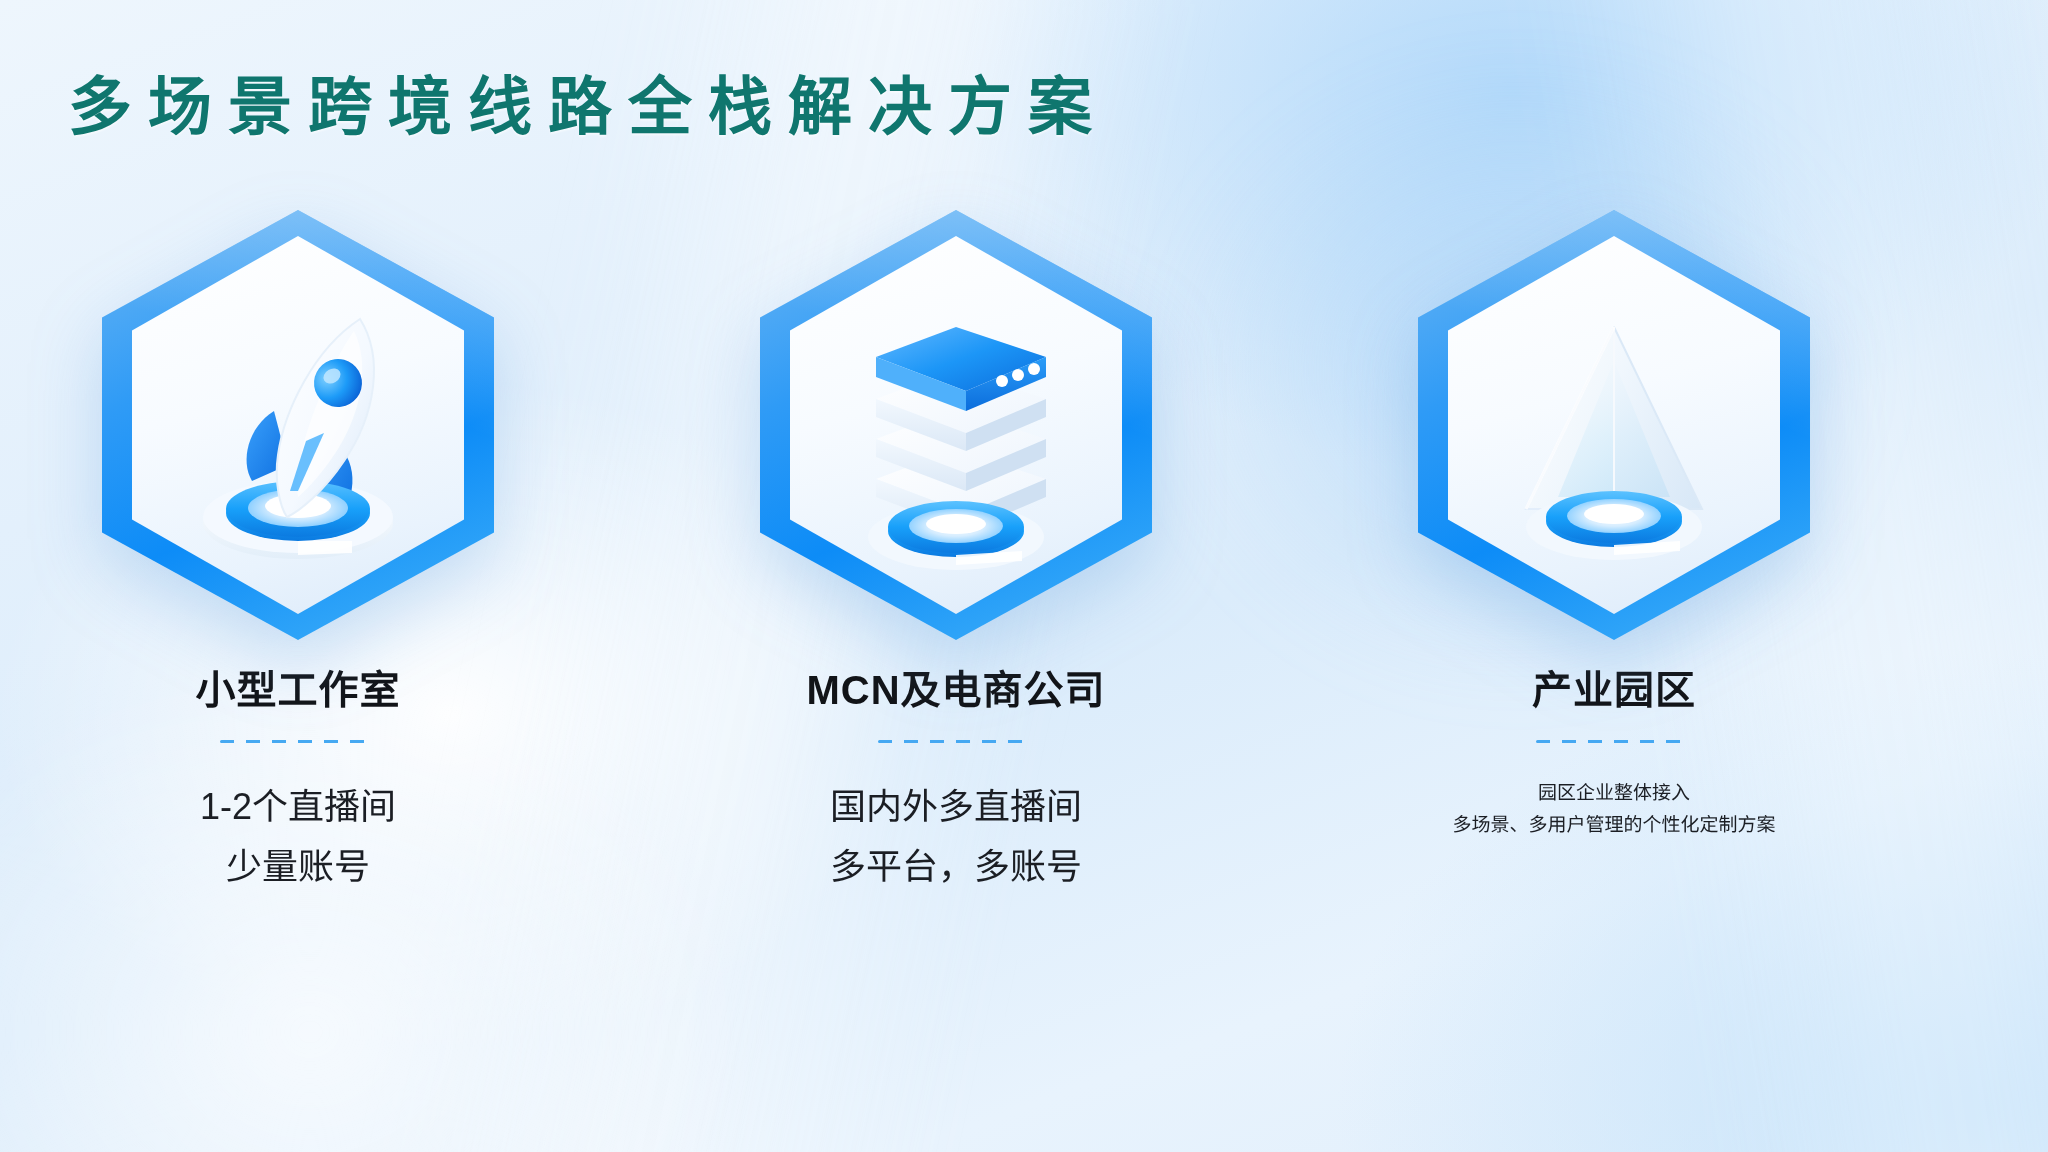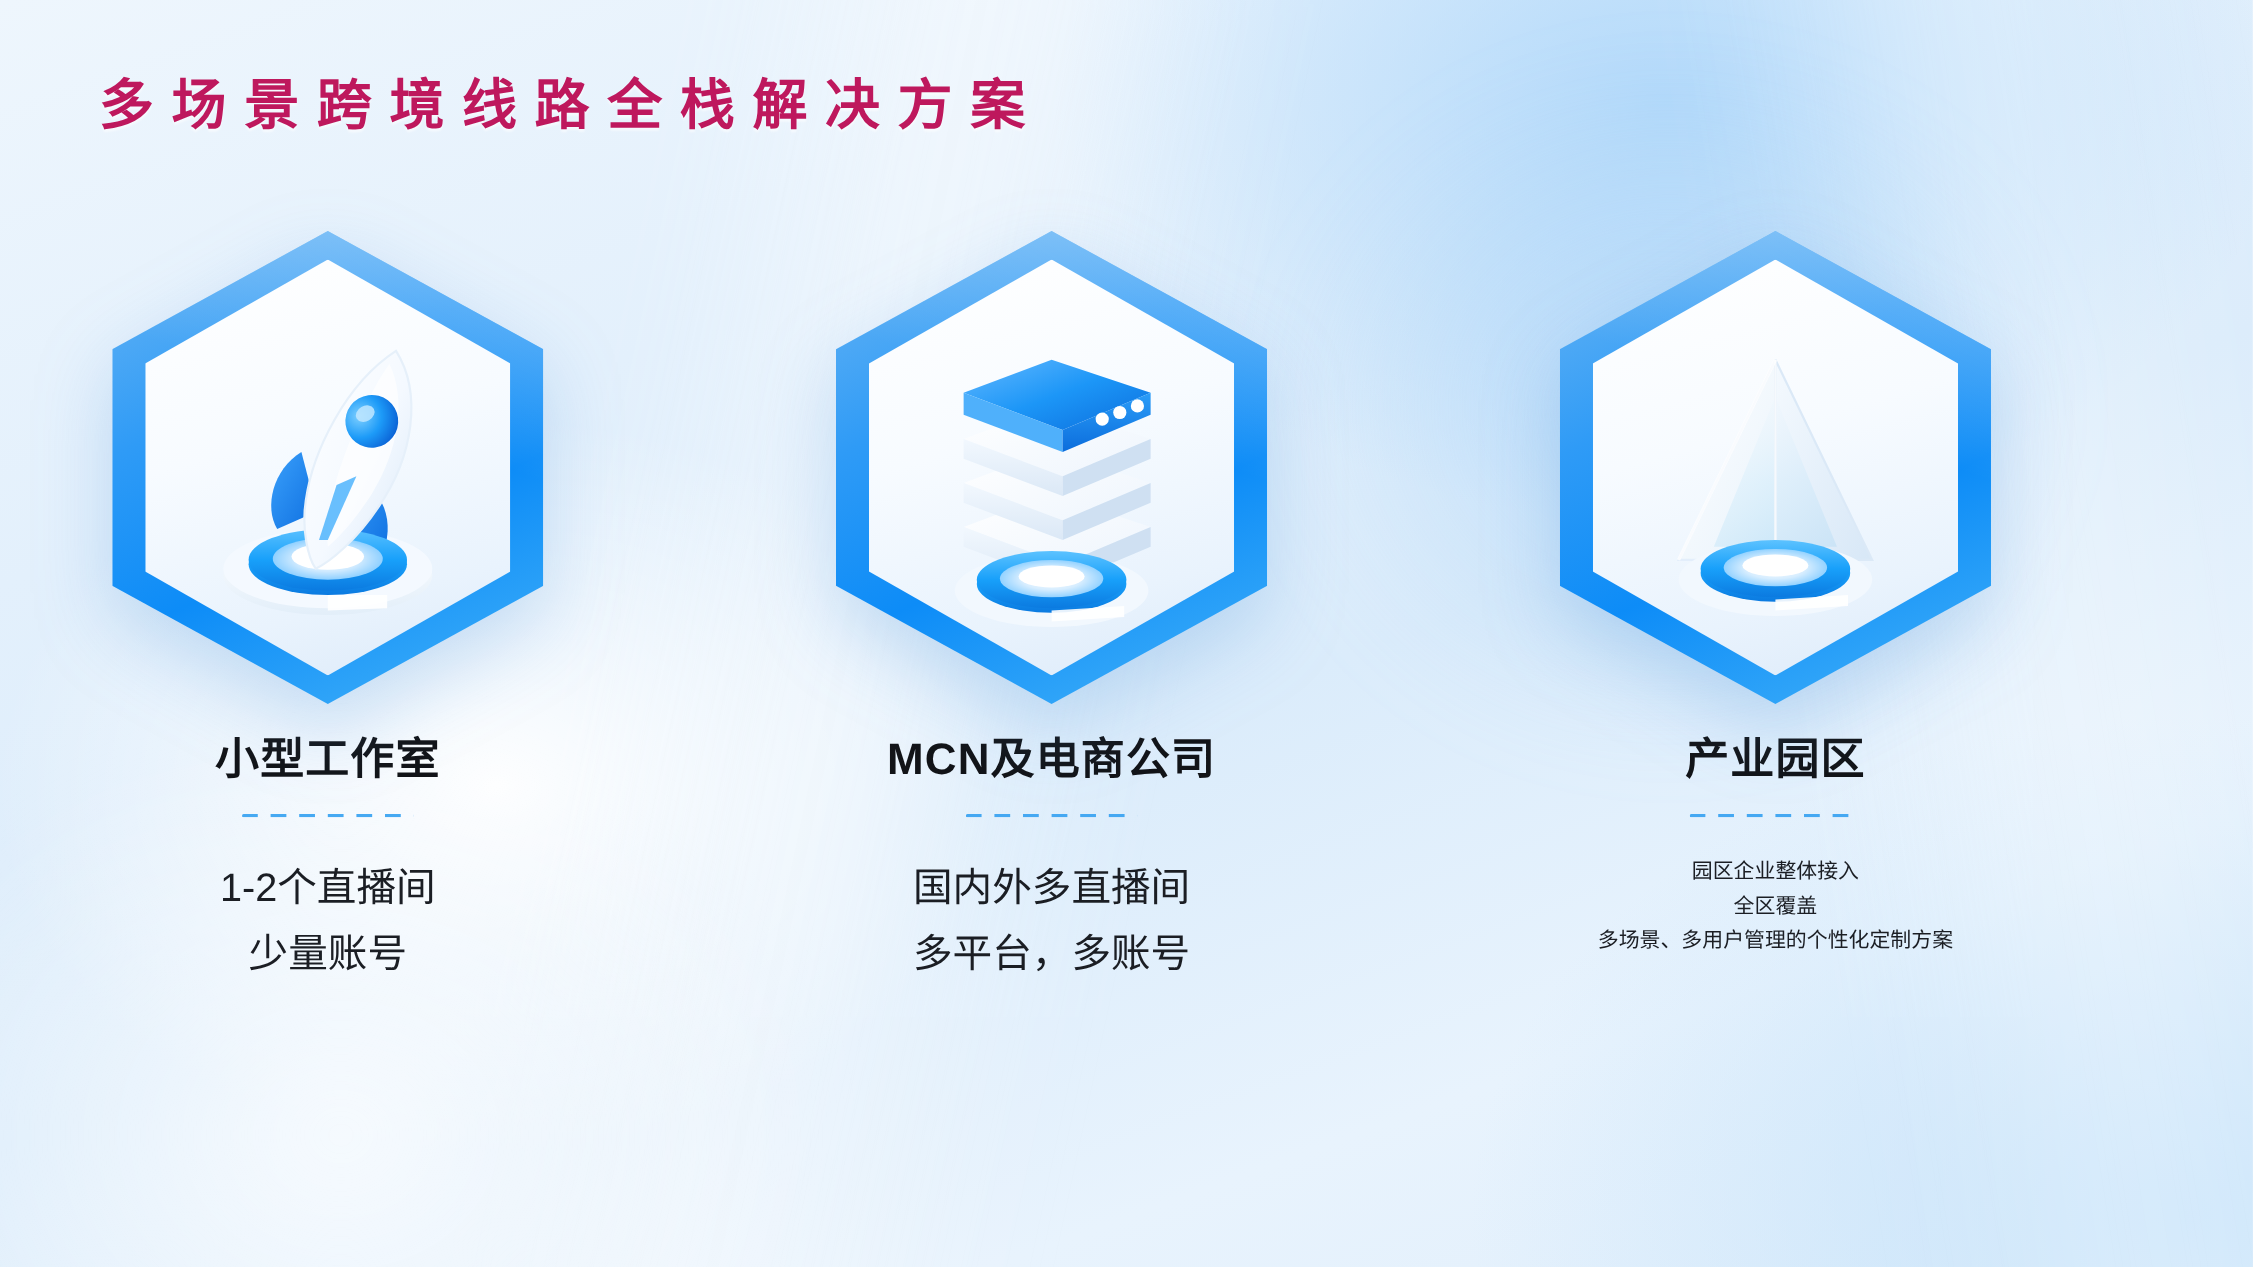--- a/index.html
+++ b/index.html
@@ -38,25 +38,25 @@
   }
   .streak-d {
     top:60px; right:180px; width:700px; height:620px;
     background:radial-gradient(ellipse at center, rgba(163,208,248,.55) 0%, rgba(163,208,248,0) 70%);
     filter:blur(40px);
   }
 
   
   .page-title {
     position:absolute;
-    left:90px; top:55px;
-    font-size:50px;
+    left:68px; top:55px;
+    font-size:64px;
     font-weight:800;
     letter-spacing:16px;
-    color:#be185d;
+    color:#0f766e;
     white-space:nowrap;
     text-shadow:0 2px 2px rgba(255,255,255,.55);
   }
 
   
   .cards {
     position:absolute;
     left:0; top:210px;
     width:1912px;
     display:flex;
@@ -342,18 +342,17 @@
           <ellipse cx="150" cy="251" rx="47" ry="17" fill="url(#p-ring-glow)"></ellipse>
           <ellipse cx="150" cy="249" rx="30" ry="10" fill="#ffffff"></ellipse>
           <path d="M150 280 L216 276 L216 286 L150 290 Z" fill="#ffffff" opacity=".9"></path>
         </svg>
       </div>
     </div>
     <div class="card-title">产业园区</div>
     <div class="card-divider"></div>
     <div class="card-desc">
       <span class="line">园区企业整体接入</span>
-      <span class="line">全区覆盖</span>
       <span class="line">多场景、多用户管理的个性化定制方案</span>
     </div>
   </div>
 
 </div>
 
 </body></html>

